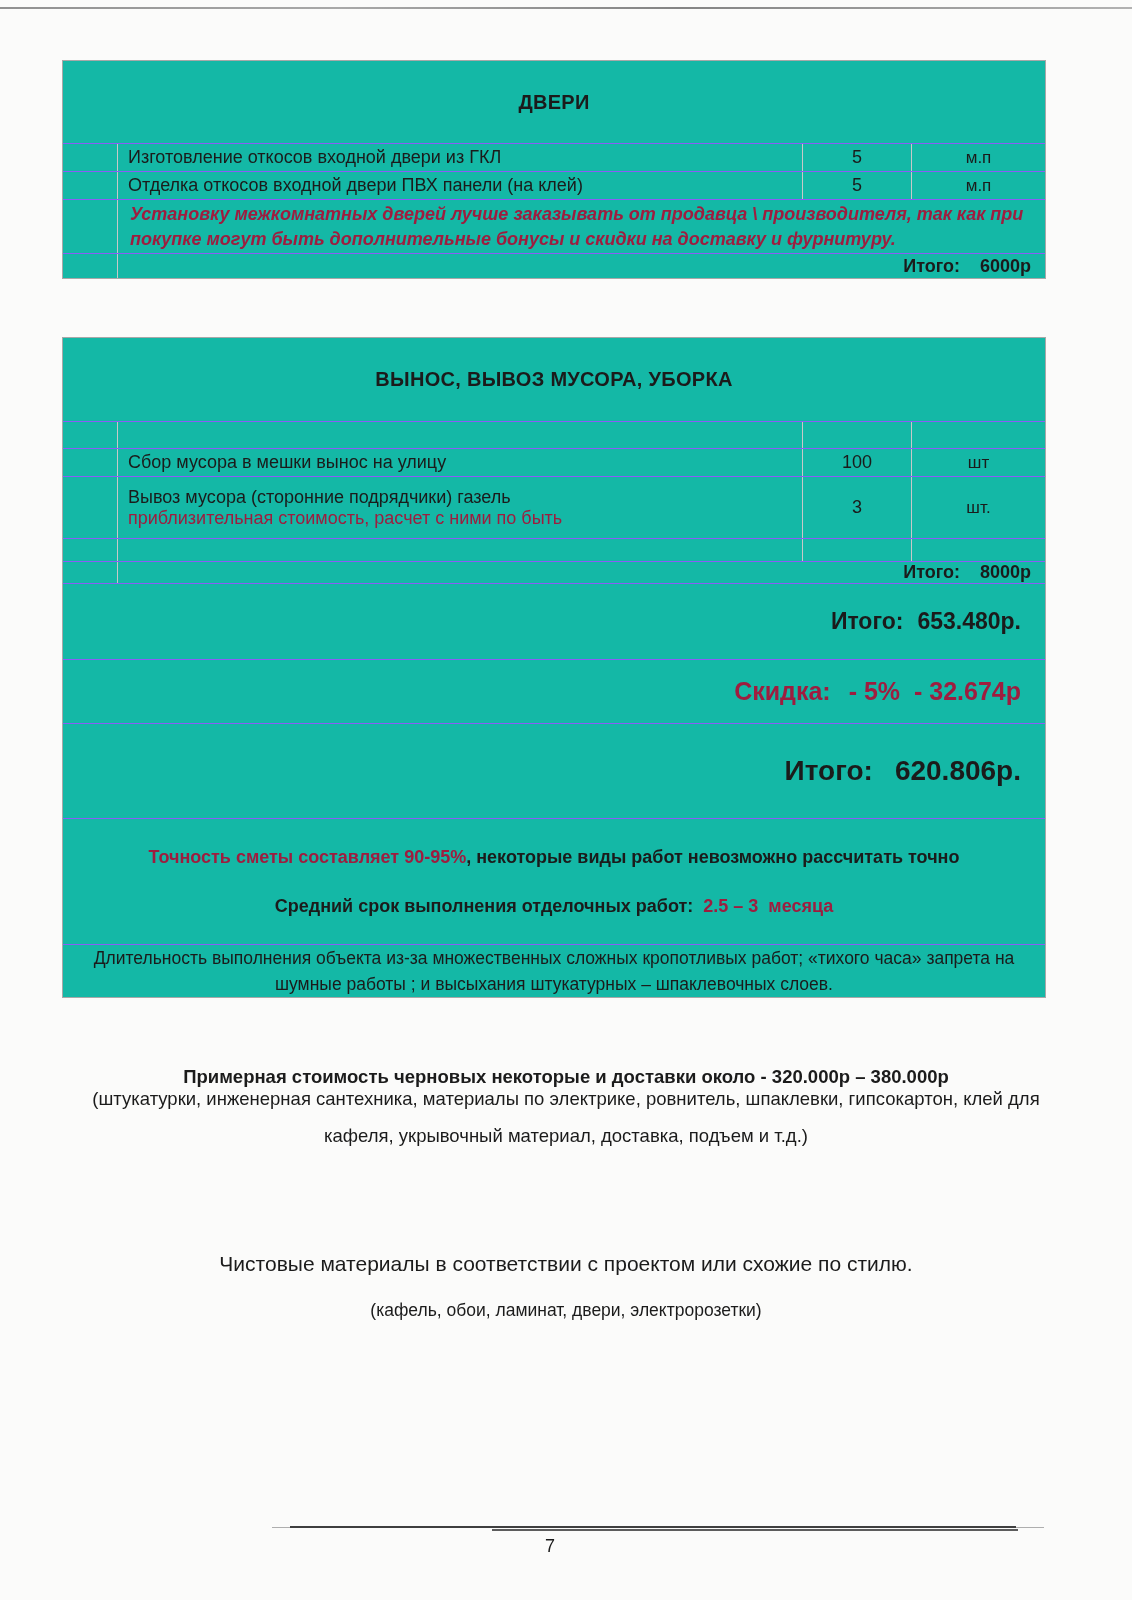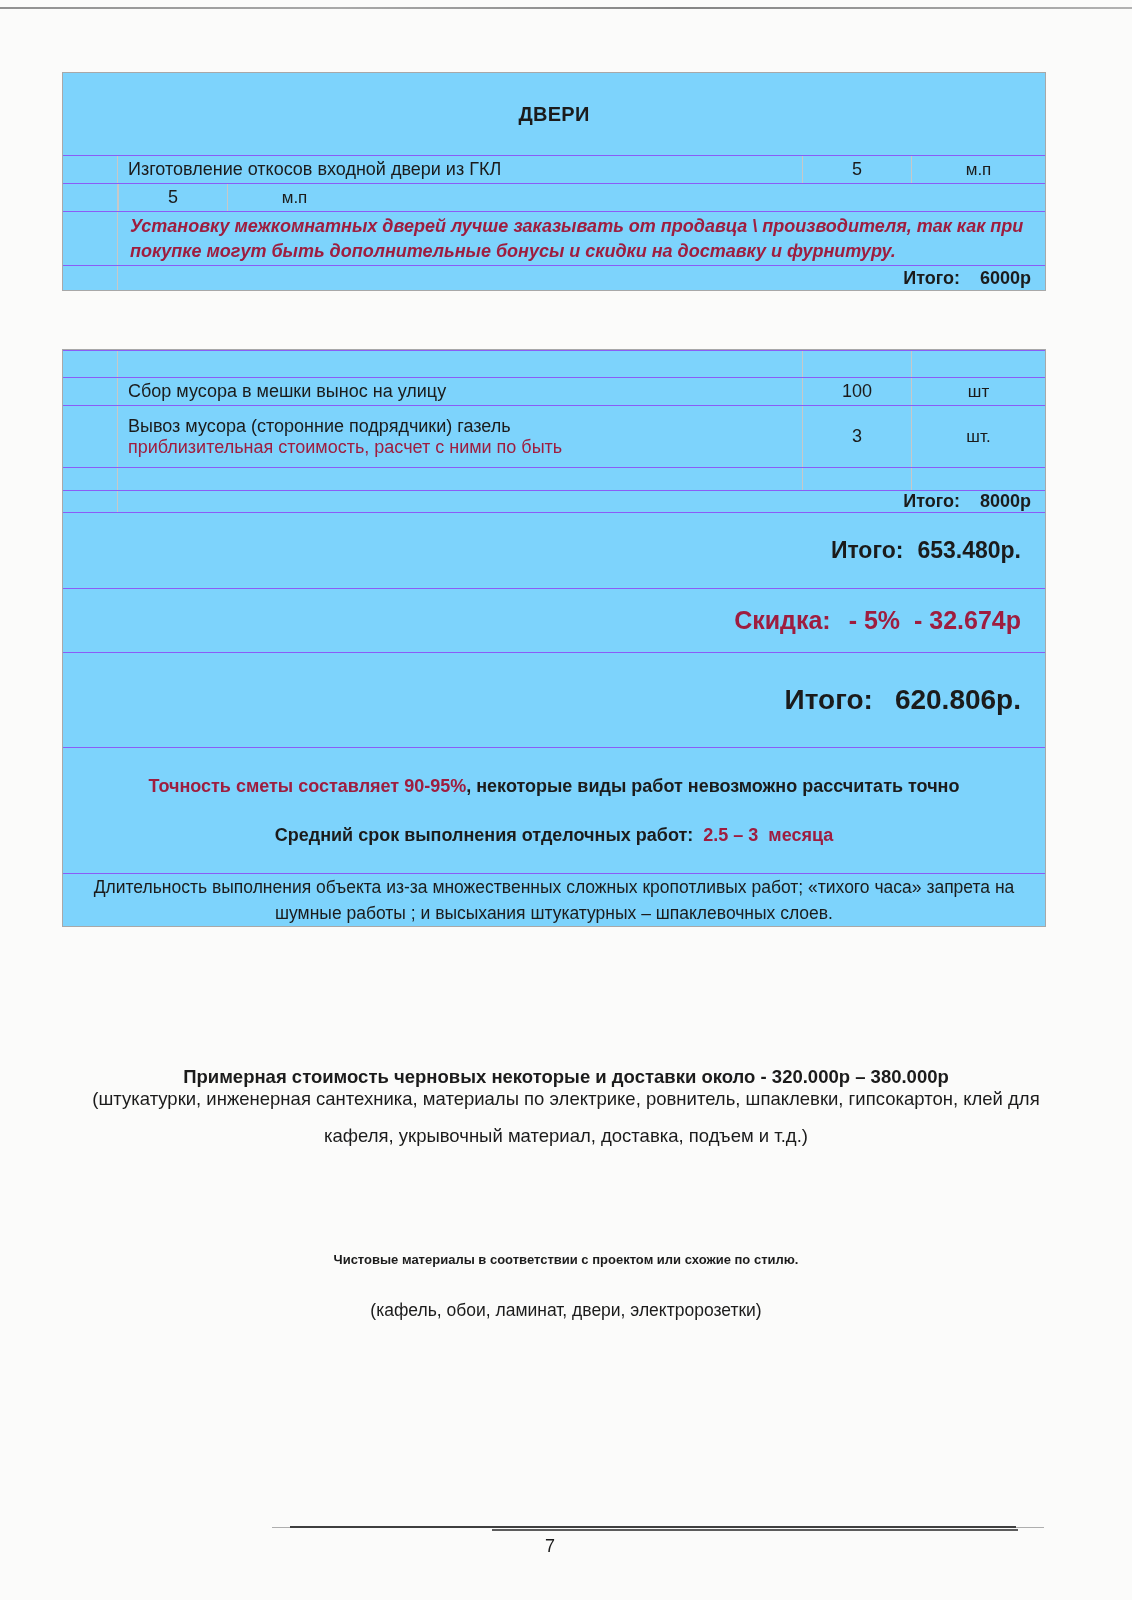--- a/index.html
+++ b/index.html
@@ -14,22 +14,21 @@
   .scan-line-top{
     position:absolute;top:7px;left:0;width:1132px;height:2px;
     background:linear-gradient(90deg,#7e7e7e 0%,#9a9a9a 30%,#6f6f6f 60%,#a5a5a5 100%);
     opacity:.85;
   }
   
   .tbl{
     position:absolute;left:62px;width:984px;
     border:1px solid #a8a8a8;
     box-sizing:border-box;
-    background:#7dd3fc;
-    margin-top:12px;
+    background:#14b8a6;
   }
   .tbl-doors{top:60px;}
   .tbl-garbage{top:337px;}
   .t-title{
     display:flex;align-items:center;justify-content:center;
     font-weight:bold;font-size:20px;letter-spacing:.3px;
   }
   .tbl-doors .t-title{height:82px;}
   .tbl-garbage .t-title{height:83px;}
   .row{display:flex;border-top:1px solid #8b5cf6;box-sizing:border-box;}
@@ -66,21 +65,21 @@
   .notes-line{font-size:18px;font-weight:bold;text-align:left;}
   .red{color:var(--accent);}
   .gap-left{margin-left:10px;white-space:pre;}
   .bottom-note-row{height:53px;flex-direction:column;justify-content:center;align-items:center;}
   .bottom-note{font-size:17.5px;line-height:26px;text-align:center;max-width:950px;}
   
   .free{position:absolute;left:0;width:1132px;text-align:center;}
   .rough-title{top:1066px;font-weight:bold;font-size:18.5px;}
   .rough-detail{top:1080px;font-size:18.5px;line-height:37px;}
   .rough-detail span{display:inline-block;max-width:1012px;}
-  .finish-title{top:1252px;font-weight:bold;font-size:13px;}
+  .finish-title{top:1252px;font-weight:normal;font-size:21px;}
   .finish-detail{top:1300px;font-size:17.5px;}
   
   .foot-line-a{position:absolute;top:1527px;left:272px;width:772px;height:1px;background:#aeaeae;}
   .foot-line-b{position:absolute;top:1526px;left:290px;width:726px;height:2px;background:#3f3f3f;}
   .foot-line-c{position:absolute;top:1529px;left:492px;width:526px;height:2px;background:#5c5c5c;}
   .page-num{position:absolute;top:1536px;left:0;width:1100px;text-align:center;font-size:18px;}
 </style>
 </head>
 <body>
 
@@ -93,20 +92,21 @@
 
     <div class="row h28">
       <div class="c0"></div>
       <div class="c1">Изготовление откосов входной двери из ГКЛ</div>
       <div class="c2">5</div>
       <div class="c3">м.п</div>
     </div>
 
     <div class="row h28">
       <div class="c0"></div>
+      <div class="c1">Отделка откосов входной двери ПВХ панели (на клей)</div>
       <div class="c2">5</div>
       <div class="c3">м.п</div>
     </div>
 
     <div class="row note-row">
       <div class="c0"></div>
       <div class="c-merge">
         <div class="note-text">Установку межкомнатных дверей лучше заказывать от продавца \ производителя, так как при покупке могут быть дополнительные бонусы и скидки на доставку и фурнитуру.</div>
       </div>
     </div>
@@ -114,20 +114,21 @@
     <div class="row total-row">
       <div class="c0"></div>
       <div class="c-merge total-line">
         <span class="tl">Итого:</span>
         <span class="tv">6000р</span>
       </div>
     </div>
   </div>
 
   <div class="tbl tbl-garbage">
+    <div class="t-title">ВЫНОС, ВЫВОЗ МУСОРА, УБОРКА</div>
 
     <div class="row h27">
       <div class="c0"></div>
       <div class="c1"></div>
       <div class="c2"></div>
       <div class="c3"></div>
     </div>
 
     <div class="row h28">
       <div class="c0"></div>

